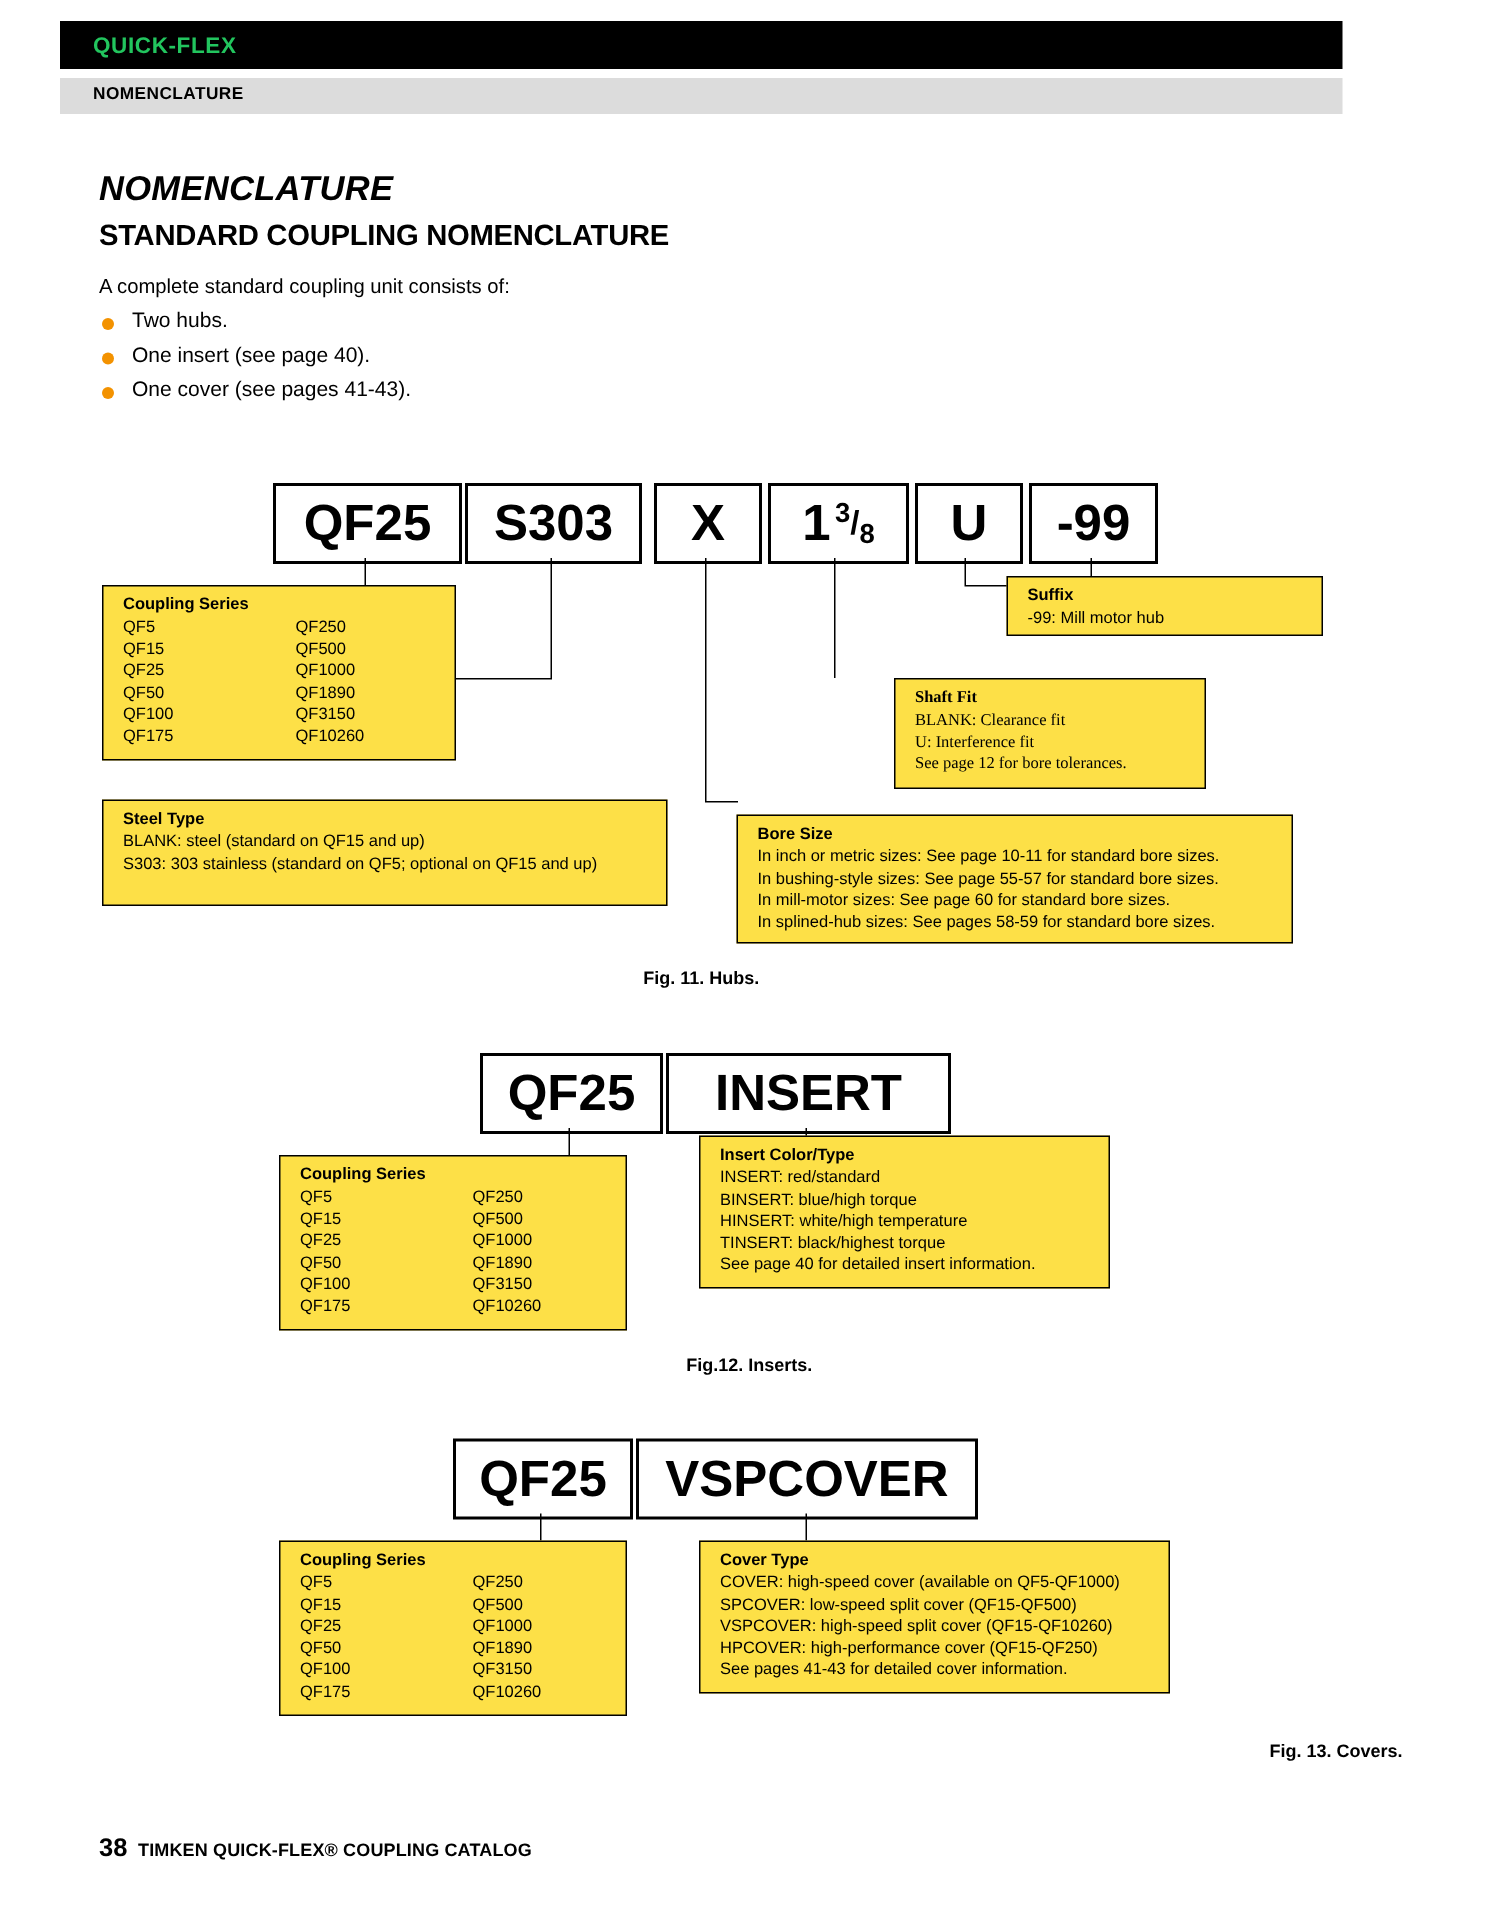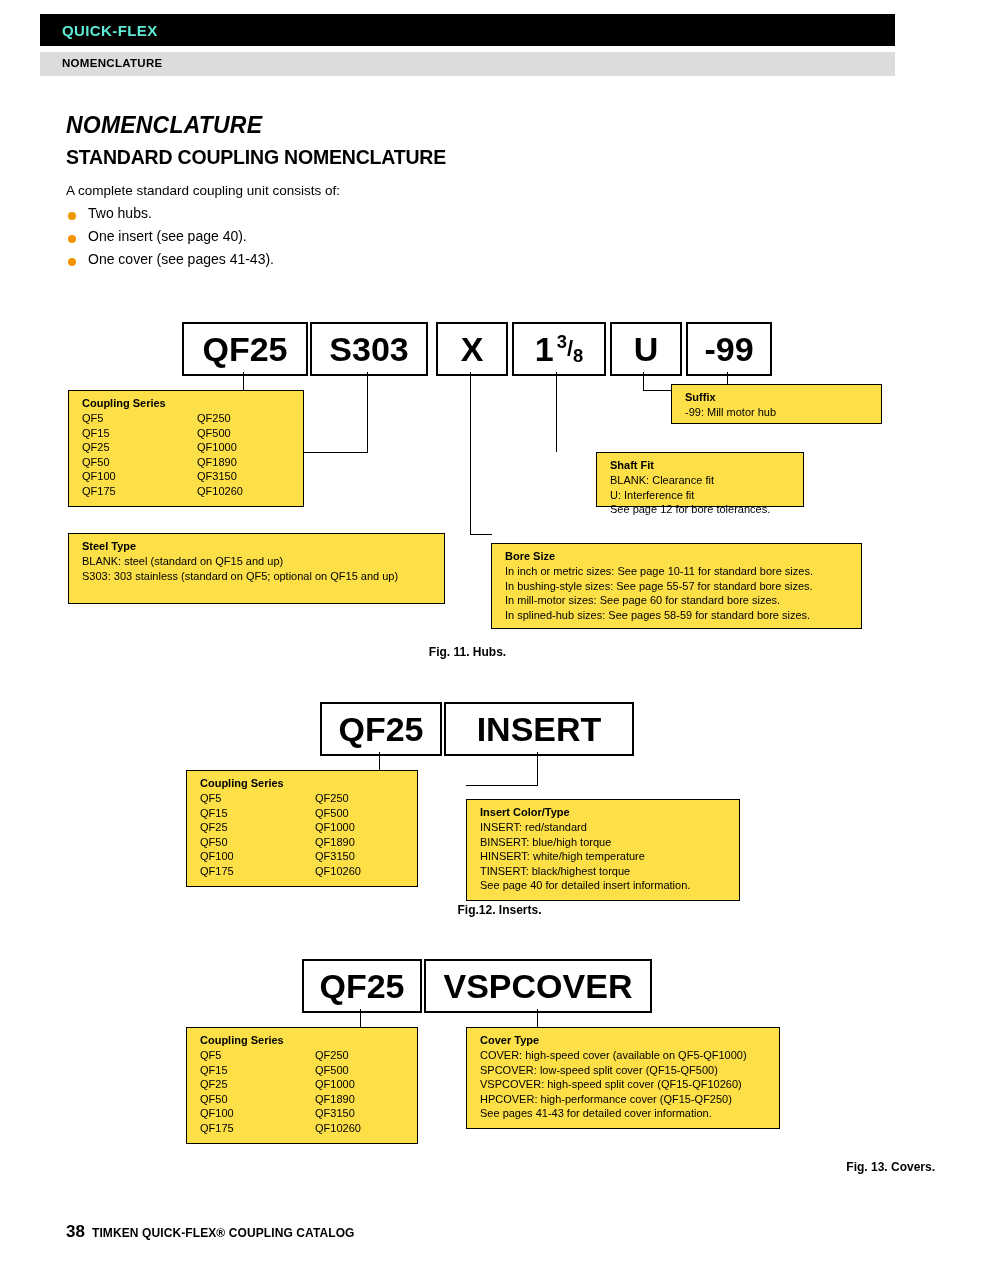--- a/index.html
+++ b/index.html
@@ -11,21 +11,21 @@
     position:relative;
     overflow:hidden;
   }
   
   .hdr-black{
     position:absolute;left:40px;top:14px;width:855px;height:32px;
     background:#000;
   }
   .hdr-black span{
     position:absolute;left:22px;top:8px;
-    color:#5eead4;font-size:15px;font-weight:bold;letter-spacing:.4px;
+    color:#22c55e;font-size:15px;font-weight:bold;letter-spacing:.4px;
   }
   .hdr-grey{
     position:absolute;left:40px;top:52px;width:855px;height:24px;
     background:#dcdcdc;
   }
   .hdr-grey span{
     position:absolute;left:22px;top:5px;
     font-size:11.5px;font-weight:bold;letter-spacing:.3px;color:#000;
   }
   
@@ -170,21 +170,21 @@
 </div>
 
 <div class="dbox" style="left:491px;top:543px;width:371px;height:86px;">
   <div class="ttl">Bore Size</div>
   <div class="ln">In inch or metric sizes: See page 10-11 for standard bore sizes.</div>
   <div class="ln">In bushing-style sizes: See page 55-57 for standard bore sizes.</div>
   <div class="ln">In mill-motor sizes: See page 60 for standard bore sizes.</div>
   <div class="ln">In splined-hub sizes: See pages 58-59 for standard bore sizes.</div>
 </div>
 
-<div class="dbox" style="left:596px;top:452px;width:208px;height:55px;">
+<div class="dbox" style="left:596px;top:452px;width:208px;height:74px;font-family:Liberation Serif, serif;">
   <div class="ttl">Shaft Fit</div>
   <div class="ln">BLANK: Clearance fit</div>
   <div class="ln">U: Interference fit</div>
   <div class="ln">See page 12 for bore tolerances.</div>
 </div>
 
 <div class="dbox" style="left:671px;top:384px;width:211px;height:40px;">
   <div class="ttl">Suffix</div>
   <div class="ln">-99: Mill motor hub</div>
 </div>
@@ -217,21 +217,21 @@
       <div class="ln">QF250</div>
       <div class="ln">QF500</div>
       <div class="ln">QF1000</div>
       <div class="ln">QF1890</div>
       <div class="ln">QF3150</div>
       <div class="ln">QF10260</div>
     </div>
   </div>
 </div>
 
-<div class="dbox" style="left:466px;top:799px;width:274px;height:102px;">
+<div class="dbox" style="left:466px;top:757px;width:274px;height:102px;">
   <div class="ttl">Insert Color/Type</div>
   <div class="ln">INSERT: red/standard</div>
   <div class="ln">BINSERT: blue/high torque</div>
   <div class="ln">HINSERT: white/high temperature</div>
   <div class="ln">TINSERT: black/highest torque</div>
   <div class="ln">See page 40 for detailed insert information.</div>
 </div>
 
 <div class="cap" style="left:0;top:903px;width:935px;margin-left:32px;">Fig.12. Inserts.</div>
 

